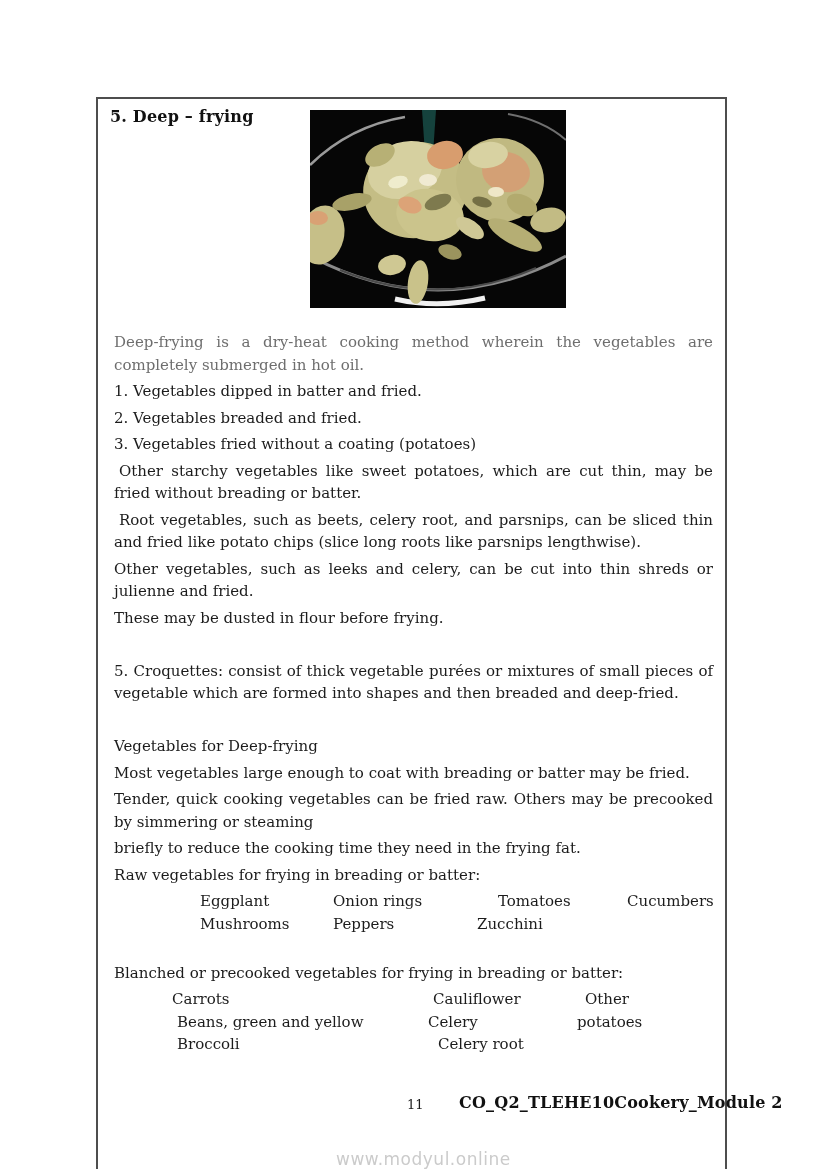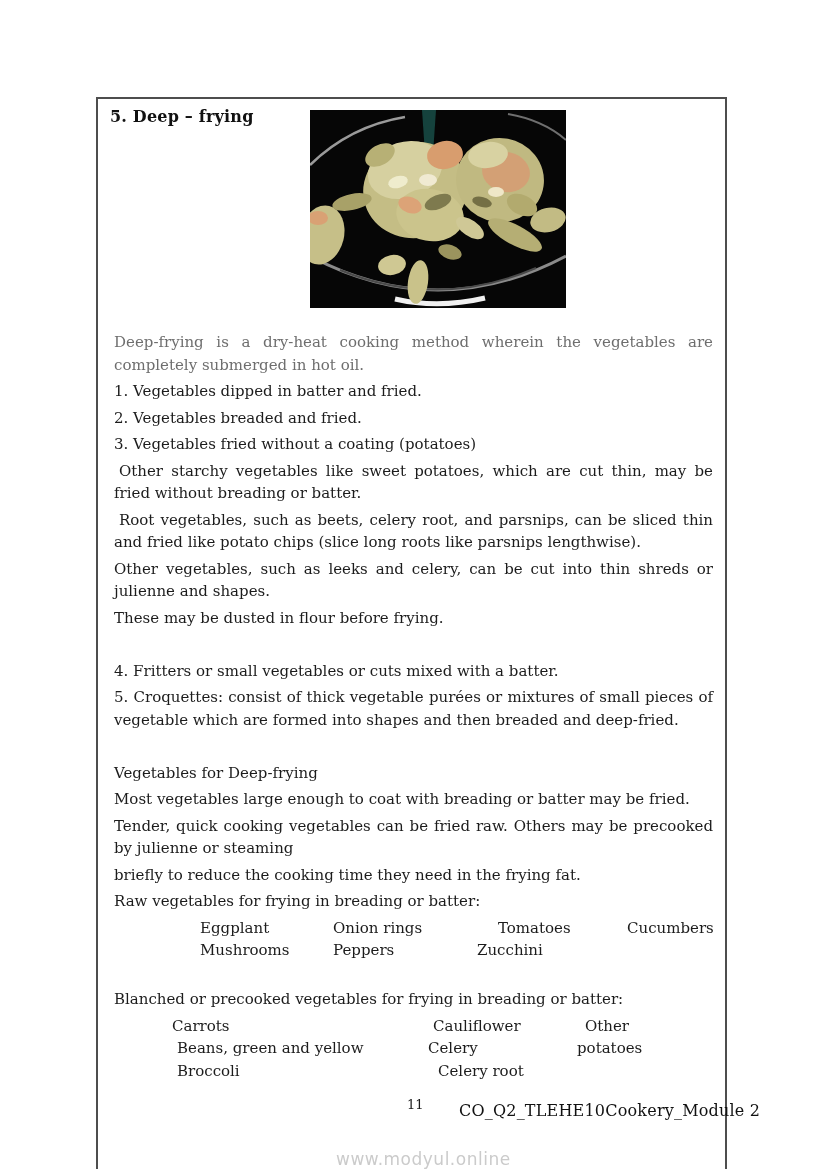--- a/index.html
+++ b/index.html
@@ -32,23 +32,22 @@
   
   .r1c1{left:90px}.r1c2{left:223px}.r1c3{left:388px}.r1c4{left:517px}
   .r2c1{left:90px}.r2c2{left:223px}.r2c3{left:367px}
   .b1c1{left:62px}.b1c2{left:323px}.b1c3{left:475px}
   .b2c1{left:67px}.b2c2{left:318px}.b2c3{left:467px}
   .b3c1{left:67px}.b3c2{left:328px}
   .page-number {
     position:absolute; left:407px; top:1097px; font-size:13px; color:#1c1c1c;
   }
   .module-code {
-    position:absolute; left:459px; top:1093px; font-size:16px; font-weight:normal; color:#111111;
+    position:absolute; left:459px; top:1093px; font-size:16px; font-weight:bold; color:#111111;
     letter-spacing:0.2px;
-    margin-top:8px;
   }
   .watermark {
     position:absolute; left:336px; top:1119px; font-size:17px; color:#cbcbcb;
     font-family:"DejaVu Sans", sans-serif; letter-spacing:0.5px;margin-top:30px;
   }
 </style>
 </head>
 <body>
 
 <div class="page">
@@ -102,29 +101,28 @@
       </svg>
     </div>
 
     <div class="text">
       <p class="gray just">Deep-frying is a dry-heat cooking method wherein the vegetables are completely submerged in hot oil.</p>
       <p>1. Vegetables dipped in batter and fried.</p>
       <p>2. Vegetables breaded and fried.</p>
       <p>3. Vegetables fried without a coating (potatoes)</p>
       <p class="just ind">Other starchy vegetables like sweet potatoes, which are cut thin, may be fried without breading or batter.</p>
       <p class="just ind">Root vegetables, such as beets, celery root, and parsnips, can be sliced thin and fried like potato chips (slice long roots like parsnips lengthwise).</p>
-      <p class="just">Other vegetables, such as leeks and celery, can be cut into thin shreds or julienne and shapes.</p>
+      <p class="just">Other vegetables, such as leeks and celery, can be cut into thin shreds or julienne and fried.</p>
       <p>These may be dusted in flour before frying.</p>
       <div class="blank"></div>
-      <p>4. Fritters or small vegetables or cuts mixed with a batter.</p>
       <p class="just">5. Croquettes: consist of thick vegetable purées or mixtures of small pieces of vegetable which are formed into shapes and then breaded and deep-fried.</p>
       <div class="blank"></div>
       <p>Vegetables for Deep-frying</p>
       <p class="just">Most vegetables large enough to coat with breading or batter may be fried.</p>
-      <p class="just">Tender, quick cooking vegetables can be fried raw. Others may be precooked by julienne or steaming</p>
+      <p class="just">Tender, quick cooking vegetables can be fried raw. Others may be precooked by simmering or steaming</p>
       <p>briefly to reduce the cooking time they need in the frying fat.</p>
       <p>Raw vegetables for frying in breading or batter:</p>
 
       <div class="vrow">
         <span class="r1c1">Eggplant</span>
         <span class="r1c2">Onion rings</span>
         <span class="r1c3">Tomatoes</span>
         <span class="r1c4">Cucumbers</span>
       </div>
       <div class="vrow">

